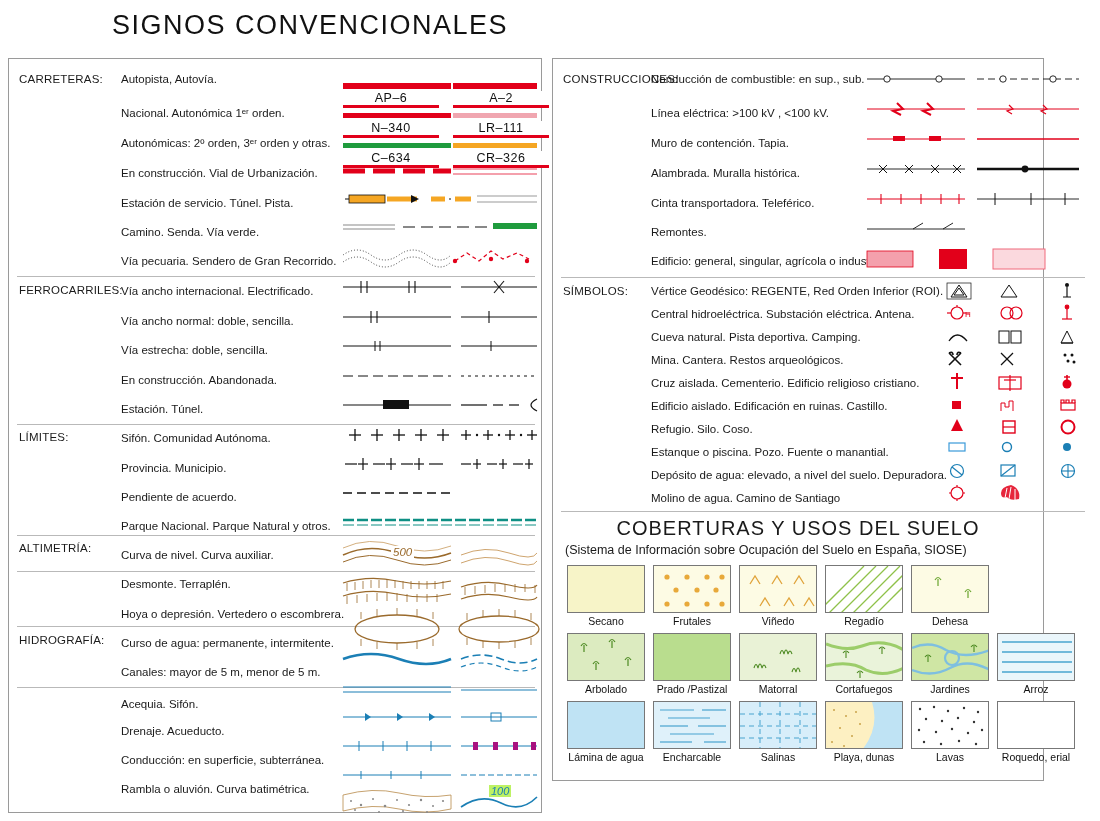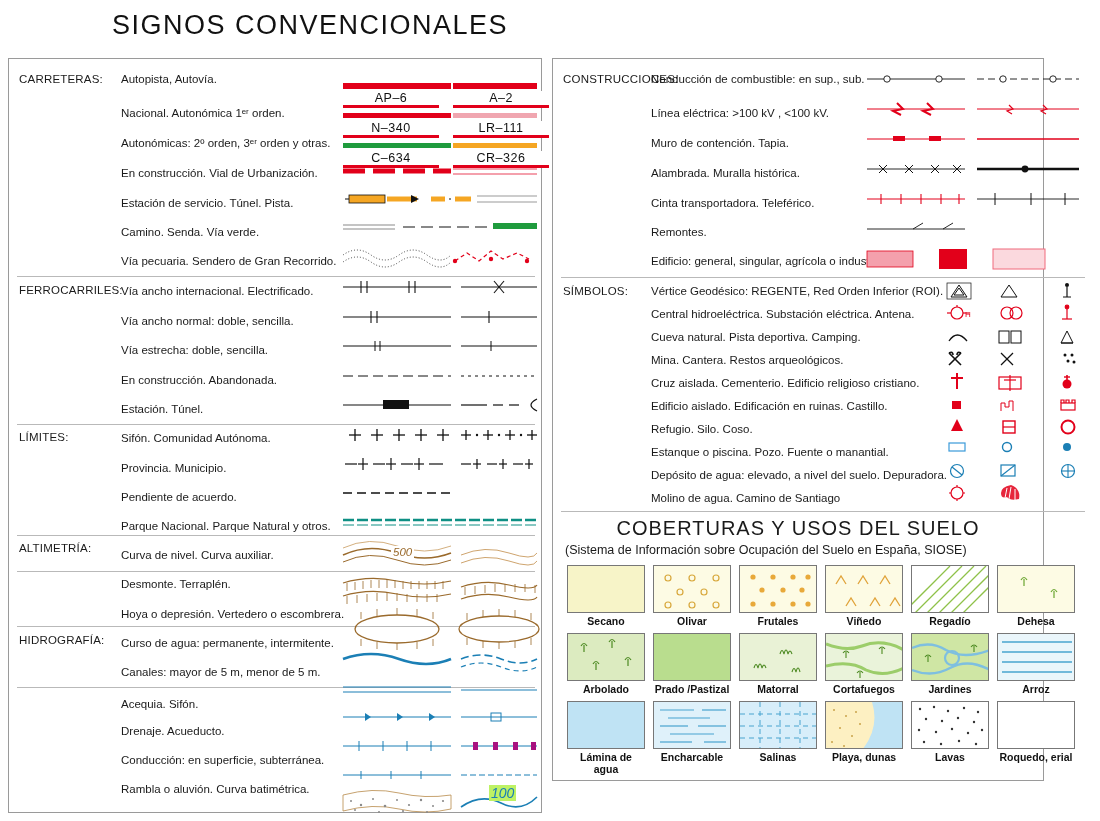--- a/index.html
+++ b/index.html
@@ -53,21 +53,21 @@
     text-align:center; font-size:20px; letter-spacing:1px;
   }
   .cob-sub {
     position:absolute; left:12px; width:100%;
     text-align:left; font-size:12.5px;
   }
 
   
   .siose { position:absolute; left:14px; top:506px; width:512px; }
   .srow { display:flex; gap:8px; margin-bottom:6px; }
-  .scell { width:78px;font-weight:bold; }
+  .scell { width:78px; }
   .swatch {
     width:78px; height:48px; border:1px solid #777;
     position:relative; overflow:hidden;
   }
   .scap { text-align:center; font-size:10.5px; margin-top:2px; color:#111; }
   svg { display:block; overflow:visible; }
 </style>
 </head>
 <body>
 
@@ -398,21 +398,21 @@
           <circle cx="48" cy="753" r="1"></circle>
           <circle cx="72" cy="752" r="1.1"></circle>
         <circle cx="96" cy="753" r="1"></circle>
       </g>
     </g>
     <path d="M130 748 q20 -14 40 -4 t36 -6" fill="none" stroke="#1b7fb5" stroke-width="1.6"></path>
   </svg>
 
   <div style="position:absolute; left:382px; top:487px; font-size:11.5px; font-style:italic; color:#9a6a2c; background:#fff; padding:0 2px;">500</div>
 
-  <div style="position:absolute; left:480px; top:726px; font-size:14px; font-style:italic; color:#1b7fb5; background:#bef264; padding:0 2px;">100</div>
+  <div style="position:absolute; left:480px; top:726px; font-size:11px; font-style:italic; color:#1b7fb5; background:#bef264; padding:0 2px;">100</div>
 </div>
 
 <div class="panel right" id="right-panel">
 
   <div class="cat" style="top:14px">CONSTRUCCIONES:</div>
   <div class="cat" style="top:226px">SÍMBOLOS:</div>
 
   <div class="lbl" style="top:14px">Conducción de combustible: en sup., sub.</div>
   <div class="lbl" style="top:48px">Línea eléctrica: &gt;100 kV , &lt;100 kV.</div>
   <div class="lbl" style="top:78px">Muro de contención. Tapia.</div>
@@ -626,37 +626,20 @@
 
   <div class="cob-title" style="top:458px">COBERTURAS  Y  USOS  DEL  SUELO</div>
   <div class="cob-sub" style="top:484px">(Sistema de Información sobre Ocupación del Suelo en España, SIOSE)</div>
 
   <div class="siose">
 
     <div class="srow">
       <div class="scell">
         <div class="swatch" style="background:#f7f4c8"></div>
         <div class="scap">Secano</div>
-      </div>
-      <div class="scell">
-        <div class="swatch" style="background:#fdfbe4">
-          <svg width="78" height="48">
-              <g fill="none" stroke="#d8a83c" stroke-width="1.2">
-            <circle cx="14" cy="12" r="3"></circle>
-                <circle cx="38" cy="12" r="3"></circle>
-                <circle cx="62" cy="12" r="3"></circle>
-            <circle cx="26" cy="26" r="3"></circle>
-                <circle cx="50" cy="26" r="3"></circle>
-            <circle cx="14" cy="39" r="3"></circle>
-                <circle cx="38" cy="39" r="3"></circle>
-                <circle cx="62" cy="39" r="3"></circle>
-          </g>
-            </svg>
-        </div>
-        <div class="scap">Olivar</div>
       </div>
       <div class="scell">
         <div class="swatch" style="background:#fdfbe4">
           <svg width="78" height="48">
               <g fill="#e8a93a">
             <circle cx="13" cy="11" r="2.6"></circle>
                 <circle cx="33" cy="11" r="2.6"></circle>
                 <circle cx="53" cy="11" r="2.6"></circle>
                 <circle cx="68" cy="11" r="2.6"></circle>
             <circle cx="22" cy="24" r="2.6"></circle>

